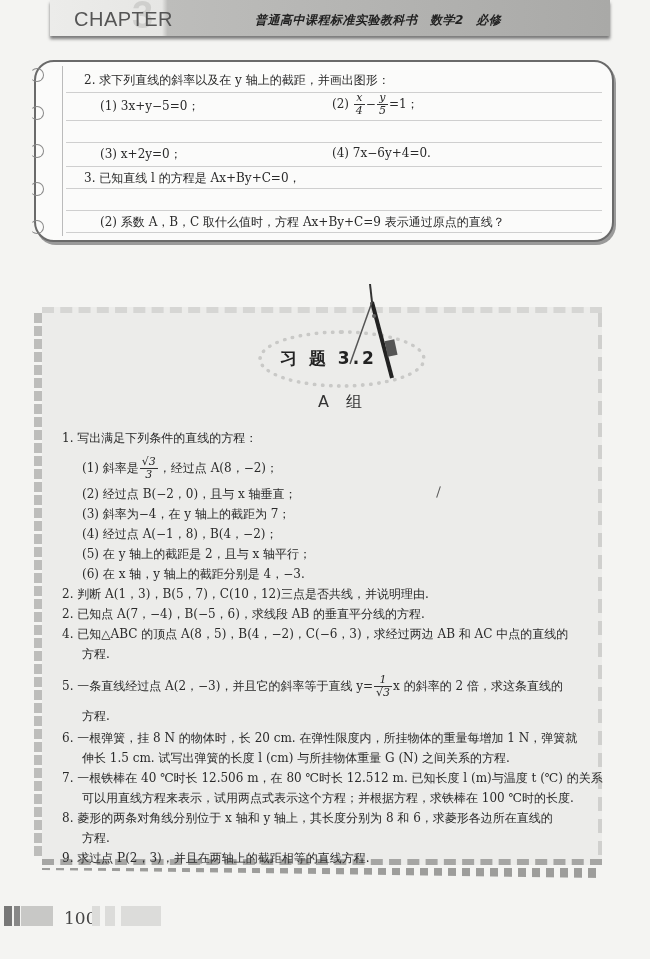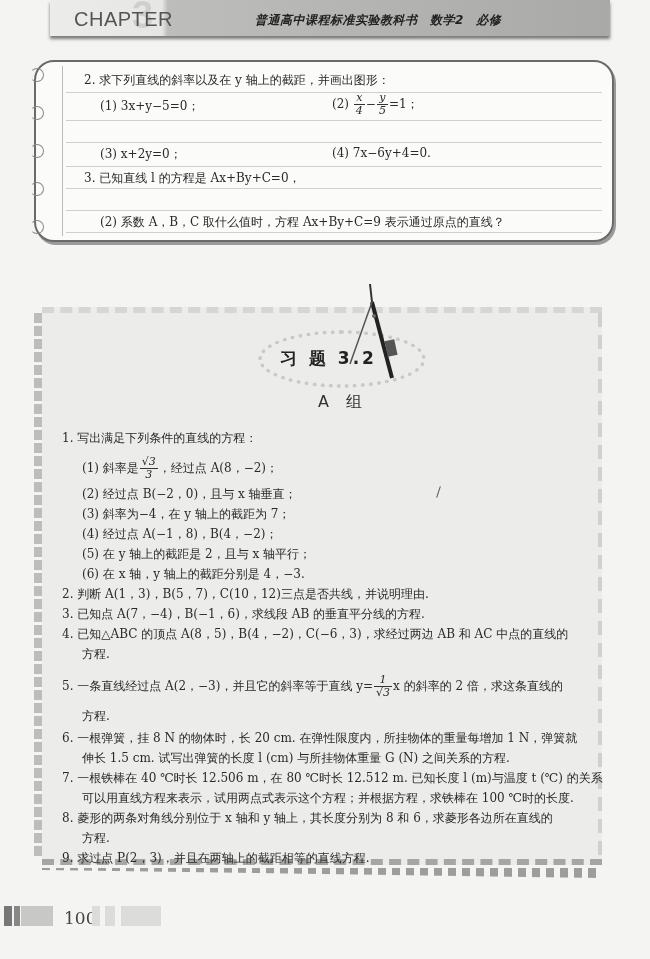--- a/index.html
+++ b/index.html
@@ -160,21 +160,21 @@
   <span>(1) 斜率是</span><span class="frac"><span class="num">√3</span><span class="den">3</span></span><span>，经过点 A(8，−2)；</span>
 </div>
 <div class="ex sub" style="top:486px">(2) 经过点 B(−2，0)，且与 x 轴垂直；</div>
 <div class="ex sub" style="top:506px">(3) 斜率为−4，在 y 轴上的截距为 7；</div>
 <div class="ex sub" style="top:526px">(4) 经过点 A(−1，8)，B(4，−2)；</div>
 <div class="ex sub" style="top:546px">(5) 在 y 轴上的截距是 2，且与 x 轴平行；</div>
 <div class="ex sub" style="top:566px">(6) 在 x 轴，y 轴上的截距分别是 4，−3.</div>
 <span class="slash-mark"></span>
 
 <div class="ex" style="top:586px">2. 判断 A(1，3)，B(5，7)，C(10，12)三点是否共线，并说明理由.</div>
-<div class="ex" style="top:606px">3. 已知点 A(7，−4)，B(−1，6)，求线段 AB 的垂直平分线的方程.</div>
+<div class="ex" style="top:606px">2. 已知点 A(7，−4)，B(−5，6)，求线段 AB 的垂直平分线的方程.</div>
 <div class="ex" style="top:626px">4. 已知△ABC 的顶点 A(8，5)，B(4，−2)，C(−6，3)，求经过两边 AB 和 AC 中点的直线的</div>
 <div class="ex cont" style="top:646px">方程.</div>
 
 <div class="ex" style="top:674px">
   <span>5. 一条直线经过点 A(2，−3)，并且它的斜率等于直线 y=</span><span class="frac"><span class="num">1</span><span class="den">√3</span></span><span>x 的斜率的 2 倍，求这条直线的</span>
 </div>
 <div class="ex cont" style="top:708px">方程.</div>
 
 <div class="ex" style="top:730px">6. 一根弹簧，挂 8 N 的物体时，长 20 cm. 在弹性限度内，所挂物体的重量每增加 1 N，弹簧就</div>
 <div class="ex cont" style="top:750px">伸长 1.5 cm. 试写出弹簧的长度 l (cm) 与所挂物体重量 G (N) 之间关系的方程.</div>

